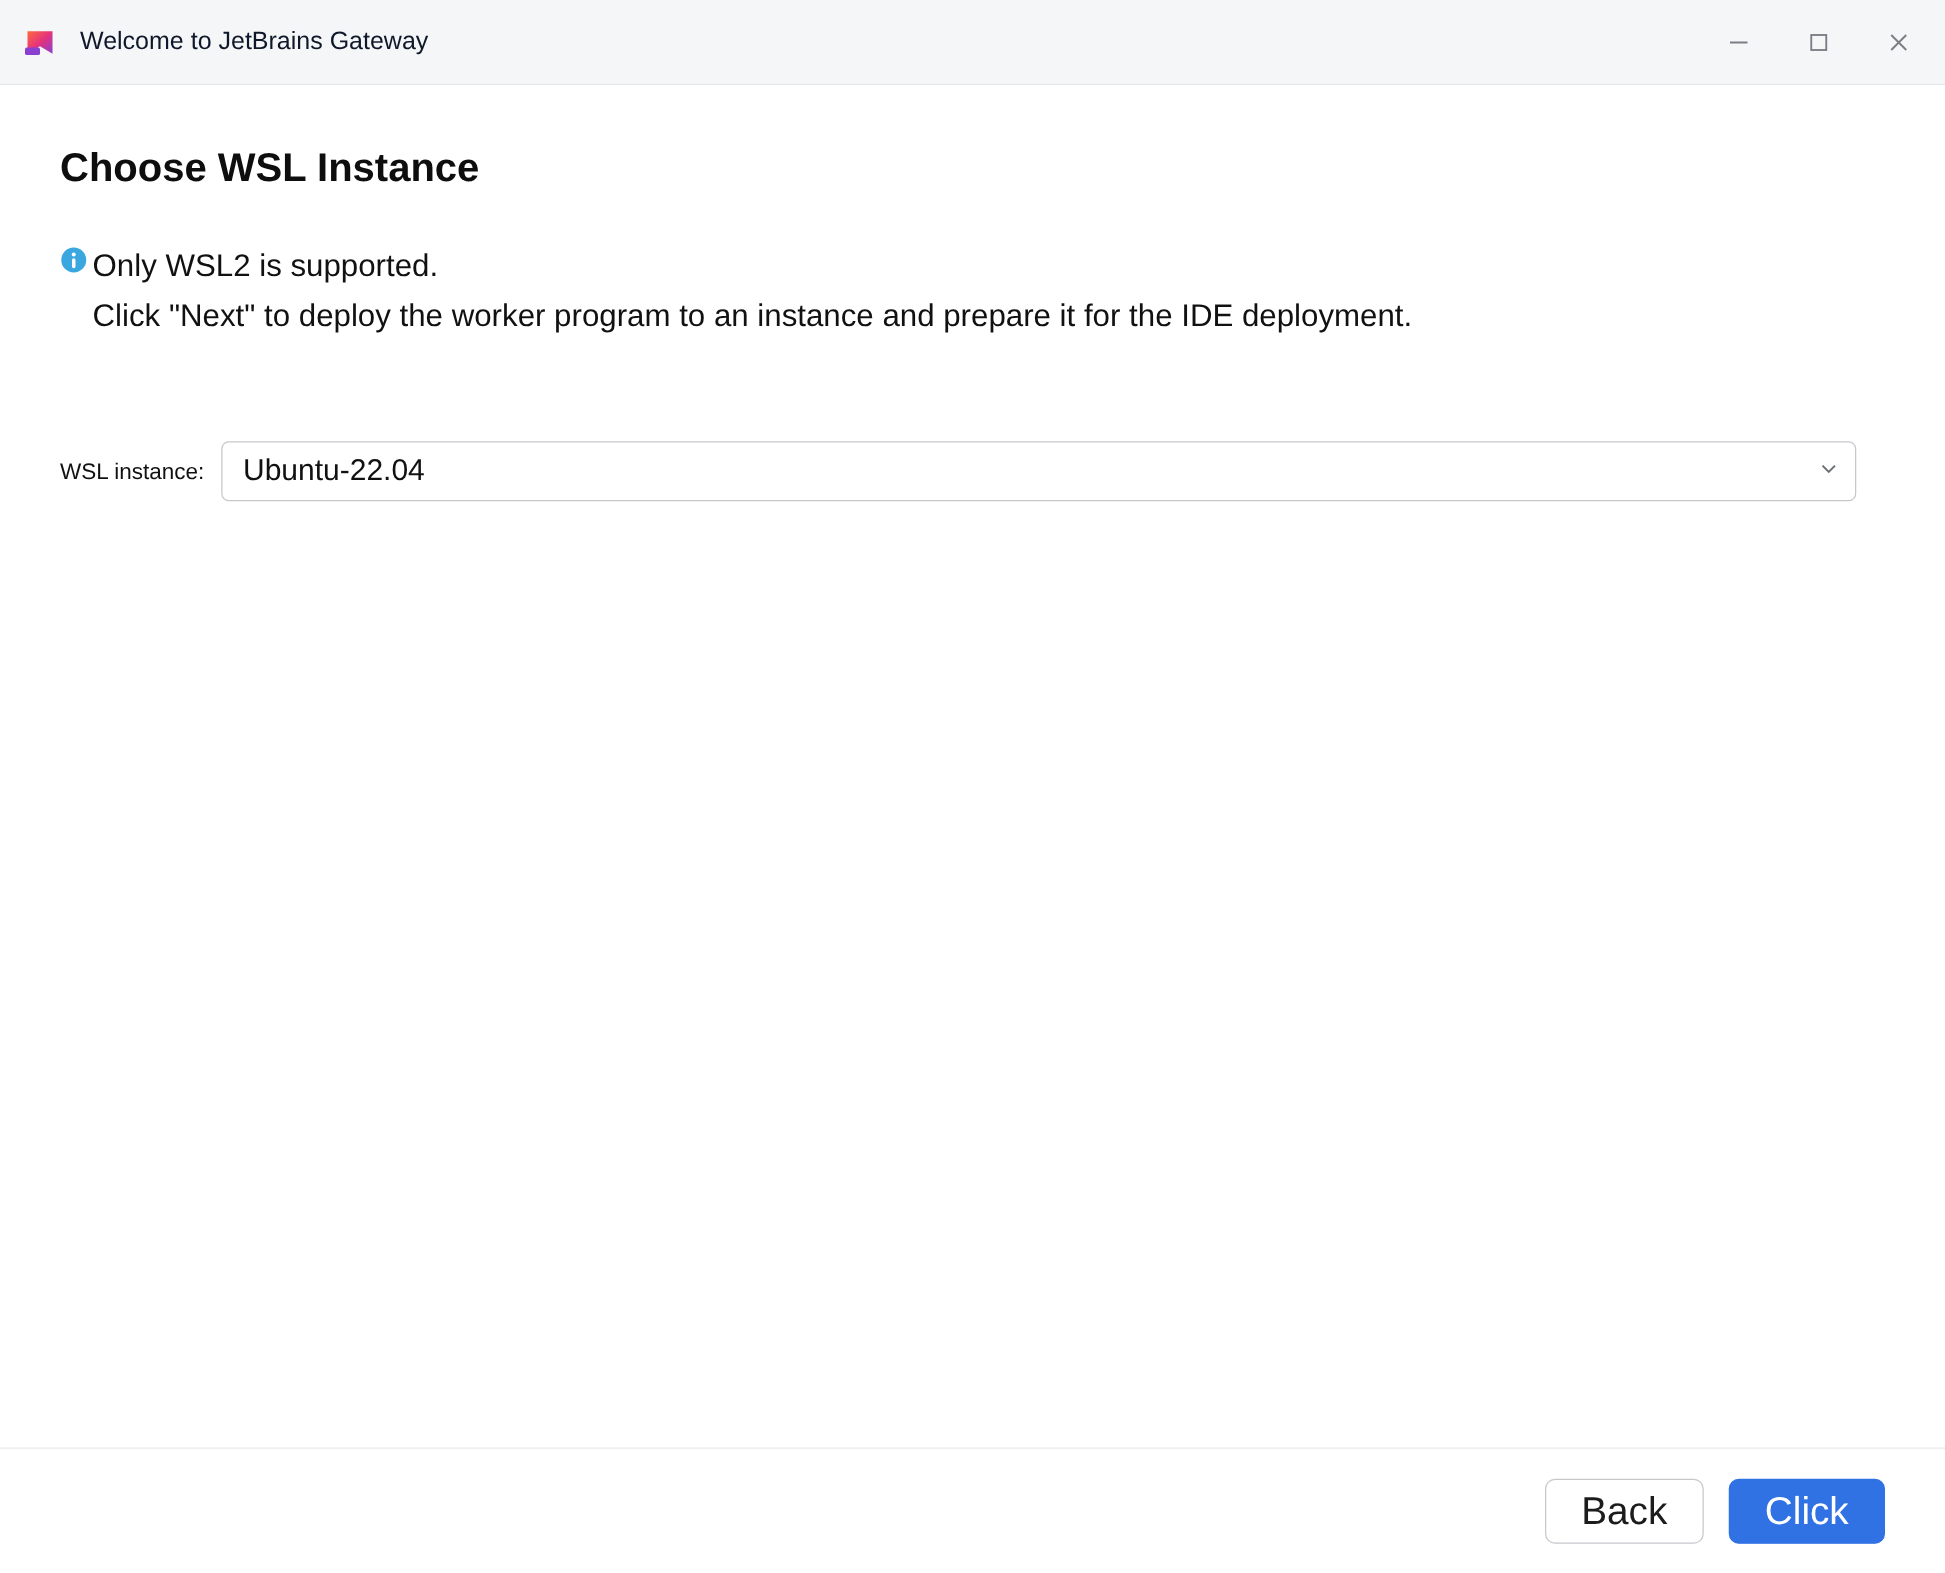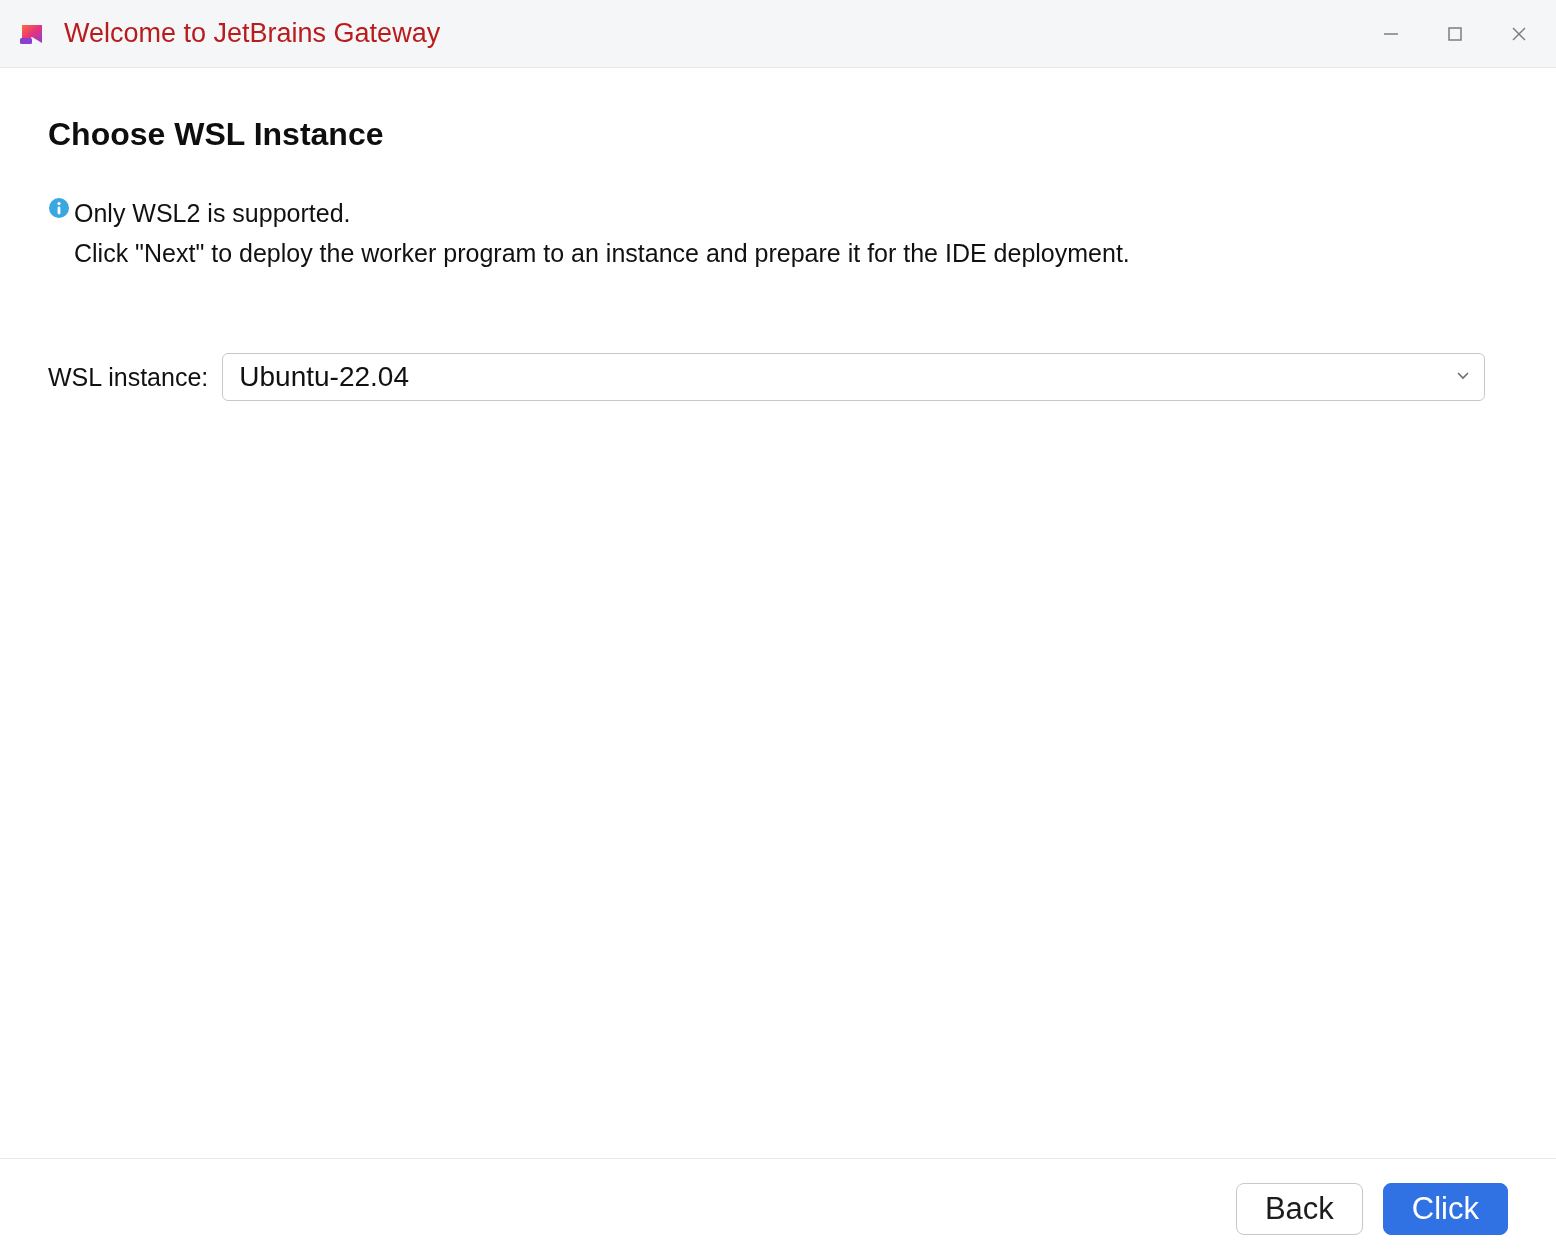--- a/index.html
+++ b/index.html
@@ -24,22 +24,22 @@
       align-items: center;
       padding: 0 18px;
     }
     .titlebar-icon {
       width: 28px;
       height: 28px;
       margin-right: 18px;
       flex-shrink: 0;
     }
     .titlebar-title {
-      font-size: 27px;
-      color: #b91c1c;
+      font-size: 20px;
+      color: #0f172a;
       flex: 1;
     }
     .window-controls {
       display: flex;
       gap: 46px;
       align-items: center;
       color: #7a7f85;
       padding-right: 10px;
     }
     .window-control {
@@ -78,38 +78,38 @@
       font-size: 25px;
       color: #111;
       line-height: 1.6;
     }
     .form-row {
       display: flex;
       align-items: center;
       gap: 14px;
     }
     .form-label {
-      font-size: 25px;
+      font-size: 18px;
       color: #111;
       flex-shrink: 0;
     }
     .select-wrap {
       flex: 1;
       position: relative;
     }
     .select-box {
       width: 100%;
       height: 48px;
       border: 1px solid #c6c8cc;
       border-radius: 6px;
       background: #ffffff;
       display: flex;
       align-items: center;
       padding: 0 16px;
-      font-size: 28px;
+      font-size: 24px;
       color: #111;
       cursor: default;
     }
     .select-chevron {
       position: absolute;
       right: 14px;
       top: 50%;
       transform: translateY(-50%);
       pointer-events: none;
     }

